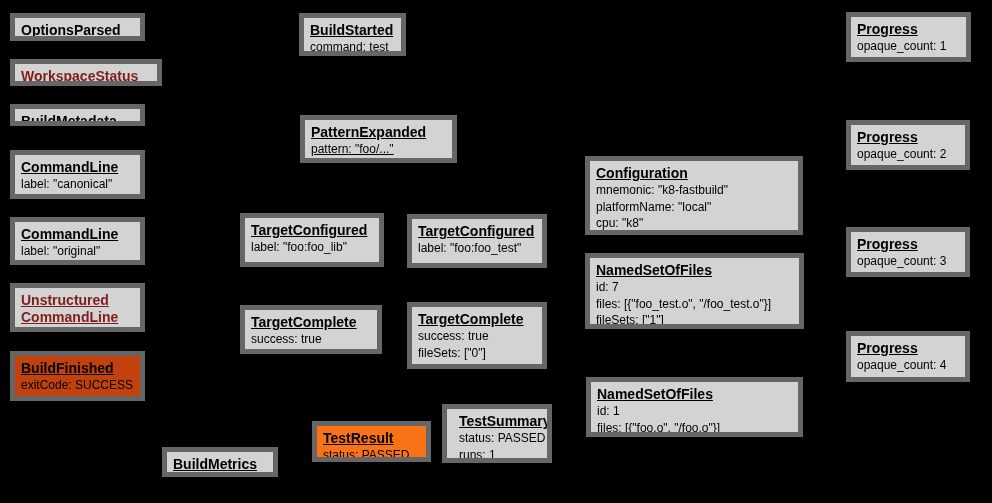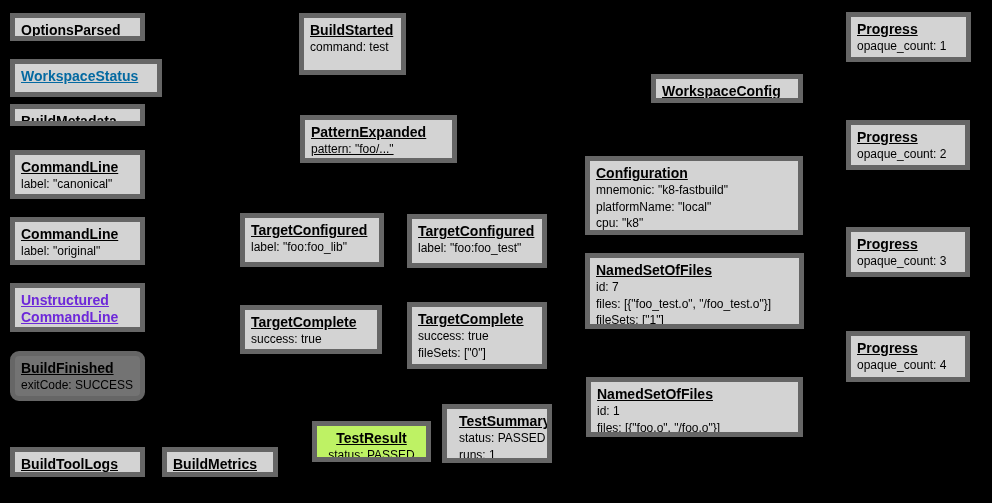--- a/index.html
+++ b/index.html
@@ -39,49 +39,46 @@
     white-space: nowrap;
   }
 </style>
 </head>
 <body>
 
 <div class="canvas" style="background: rgb(0, 0, 0);">
     <div class="node" style="left: 10px; top: 13px; width: 135px; height: 28px; background: rgb(211, 211, 211); border-color: rgb(102, 102, 102); color: rgb(0, 0, 0);">
       <div class="node-title">OptionsParsed</div>
     </div>
-    <div class="node" style="left: 10px; top: 59px; width: 152px; height: 38px; background: rgb(211, 211, 211); border-color: rgb(102, 102, 102); color: #0369a1;">
+    <div class="node" style="left: 10px; top: 59px; width: 152px; height: 27px; background: rgb(211, 211, 211); border-color: rgb(102, 102, 102); color: #7f1d1d;">
       <div class="node-title">WorkspaceStatus</div>
     </div>
     <div class="node" style="left: 10px; top: 104px; width: 135px; height: 22px; background: rgb(211, 211, 211); border-color: rgb(102, 102, 102); color: rgb(0, 0, 0);">
       <div class="node-title">BuildMetadata</div>
     </div>
     <div class="node" style="left: 10px; top: 150px; width: 135px; height: 49px; background: rgb(211, 211, 211); border-color: rgb(102, 102, 102); color: rgb(0, 0, 0);">
       <div class="node-title">CommandLine</div>
       <div class="node-line">label: "canonical"</div>
     </div>
     <div class="node" style="left: 10px; top: 217px; width: 135px; height: 48px; background: rgb(211, 211, 211); border-color: rgb(102, 102, 102); color: rgb(0, 0, 0);">
       <div class="node-title">CommandLine</div>
       <div class="node-line">label: "original"</div>
     </div>
-    <div class="node" style="left: 10px; top: 283px; width: 135px; height: 49px; background: rgb(211, 211, 211); border-color: rgb(102, 102, 102); color: #6d28d9;">
+    <div class="node" style="left: 10px; top: 283px; width: 135px; height: 49px; background: rgb(211, 211, 211); border-color: rgb(102, 102, 102); color: #7f1d1d;">
       <div class="node-title">Unstructured</div>
       <div class="node-title">CommandLine</div>
     </div>
-    <div class="node" style="left: 10px; top: 351px; width: 135px; height: 50px; background: #737373; border-color: rgb(102, 102, 102); color: rgb(0, 0, 0); border-radius: 9px;">
+    <div class="node" style="left: 10px; top: 351px; width: 135px; height: 50px; background: #c2410c; border-color: rgb(102, 102, 102); color: rgb(0, 0, 0);">
       <div class="node-title">BuildFinished</div>
       <div class="node-line">exitCode: SUCCESS</div>
-    </div>
-    <div class="node" style="left: 10px; top: 447px; width: 135px; height: 30px; background: rgb(211, 211, 211); border-color: rgb(102, 102, 102); color: rgb(0, 0, 0);">
-      <div class="node-title">BuildToolLogs</div>
     </div>
     <div class="node" style="left: 162px; top: 447px; width: 116px; height: 30px; background: rgb(211, 211, 211); border-color: rgb(102, 102, 102); color: rgb(0, 0, 0);">
       <div class="node-title">BuildMetrics</div>
     </div>
-    <div class="node" style="left: 299px; top: 13px; width: 107px; height: 62px; background: rgb(211, 211, 211); border-color: rgb(102, 102, 102); color: rgb(0, 0, 0);">
+    <div class="node" style="left: 299px; top: 13px; width: 107px; height: 43px; background: rgb(211, 211, 211); border-color: rgb(102, 102, 102); color: rgb(0, 0, 0);">
       <div class="node-title">BuildStarted</div>
       <div class="node-line">command: test</div>
     </div>
     <div class="node" style="left: 300px; top: 115px; width: 157px; height: 48px; background: rgb(211, 211, 211); border-color: rgb(102, 102, 102); color: rgb(0, 0, 0); text-decoration: underline;">
       <div class="node-title">PatternExpanded</div>
       <div class="node-line">pattern: "foo/..."</div>
     </div>
     <div class="node" style="left: 240px; top: 213px; width: 144px; height: 54px; background: rgb(211, 211, 211); border-color: rgb(102, 102, 102); color: rgb(0, 0, 0);">
       <div class="node-title">TargetConfigured</div>
       <div class="node-line">label: "foo:foo_lib"</div>
@@ -92,31 +89,28 @@
     </div>
     <div class="node" style="left: 240px; top: 305px; width: 142px; height: 49px; background: rgb(211, 211, 211); border-color: rgb(102, 102, 102); color: rgb(0, 0, 0);">
       <div class="node-title">TargetComplete</div>
       <div class="node-line">success: true</div>
     </div>
     <div class="node" style="left: 407px; top: 302px; width: 140px; height: 67px; background: rgb(211, 211, 211); border-color: rgb(102, 102, 102); color: rgb(0, 0, 0);">
       <div class="node-title">TargetComplete</div>
       <div class="node-line">success: true</div>
       <div class="node-line">fileSets: ["0"]</div>
     </div>
-    <div class="node" style="left: 312px; top: 421px; width: 119px; height: 41px; background: #bef264; border-color: rgb(102, 102, 102); color: rgb(0, 0, 0); text-align: center;">
+    <div class="node" style="left: 312px; top: 421px; width: 119px; height: 41px; background: #f97316; border-color: rgb(102, 102, 102); color: rgb(0, 0, 0);">
       <div class="node-title">TestResult</div>
       <div class="node-line">status: PASSED</div>
     </div>
     <div class="node" style="left: 442px; top: 404px; width: 110px; height: 59px; background: rgb(211, 211, 211); border-color: rgb(102, 102, 102); color: rgb(0, 0, 0); padding-left: 12px;">
       <div class="node-title">TestSummary</div>
       <div class="node-line">status: PASSED</div>
       <div class="node-line">runs: 1</div>
-    </div>
-    <div class="node" style="left: 651px; top: 74px; width: 152px; height: 29px; background: rgb(211, 211, 211); border-color: rgb(102, 102, 102); color: rgb(0, 0, 0);">
-      <div class="node-title">WorkspaceConfig</div>
     </div>
     <div class="node" style="left: 585px; top: 156px; width: 218px; height: 79px; background: rgb(211, 211, 211); border-color: rgb(102, 102, 102); color: rgb(0, 0, 0);">
       <div class="node-title">Configuration</div>
       <div class="node-line">mnemonic: "k8-fastbuild"</div>
       <div class="node-line">platformName: "local"</div>
       <div class="node-line">cpu: "k8"</div>
     </div>
     <div class="node" style="left: 585px; top: 253px; width: 219px; height: 76px; background: rgb(211, 211, 211); border-color: rgb(102, 102, 102); color: rgb(0, 0, 0);">
       <div class="node-title">NamedSetOfFiles</div>
       <div class="node-line">id: 7</div>

